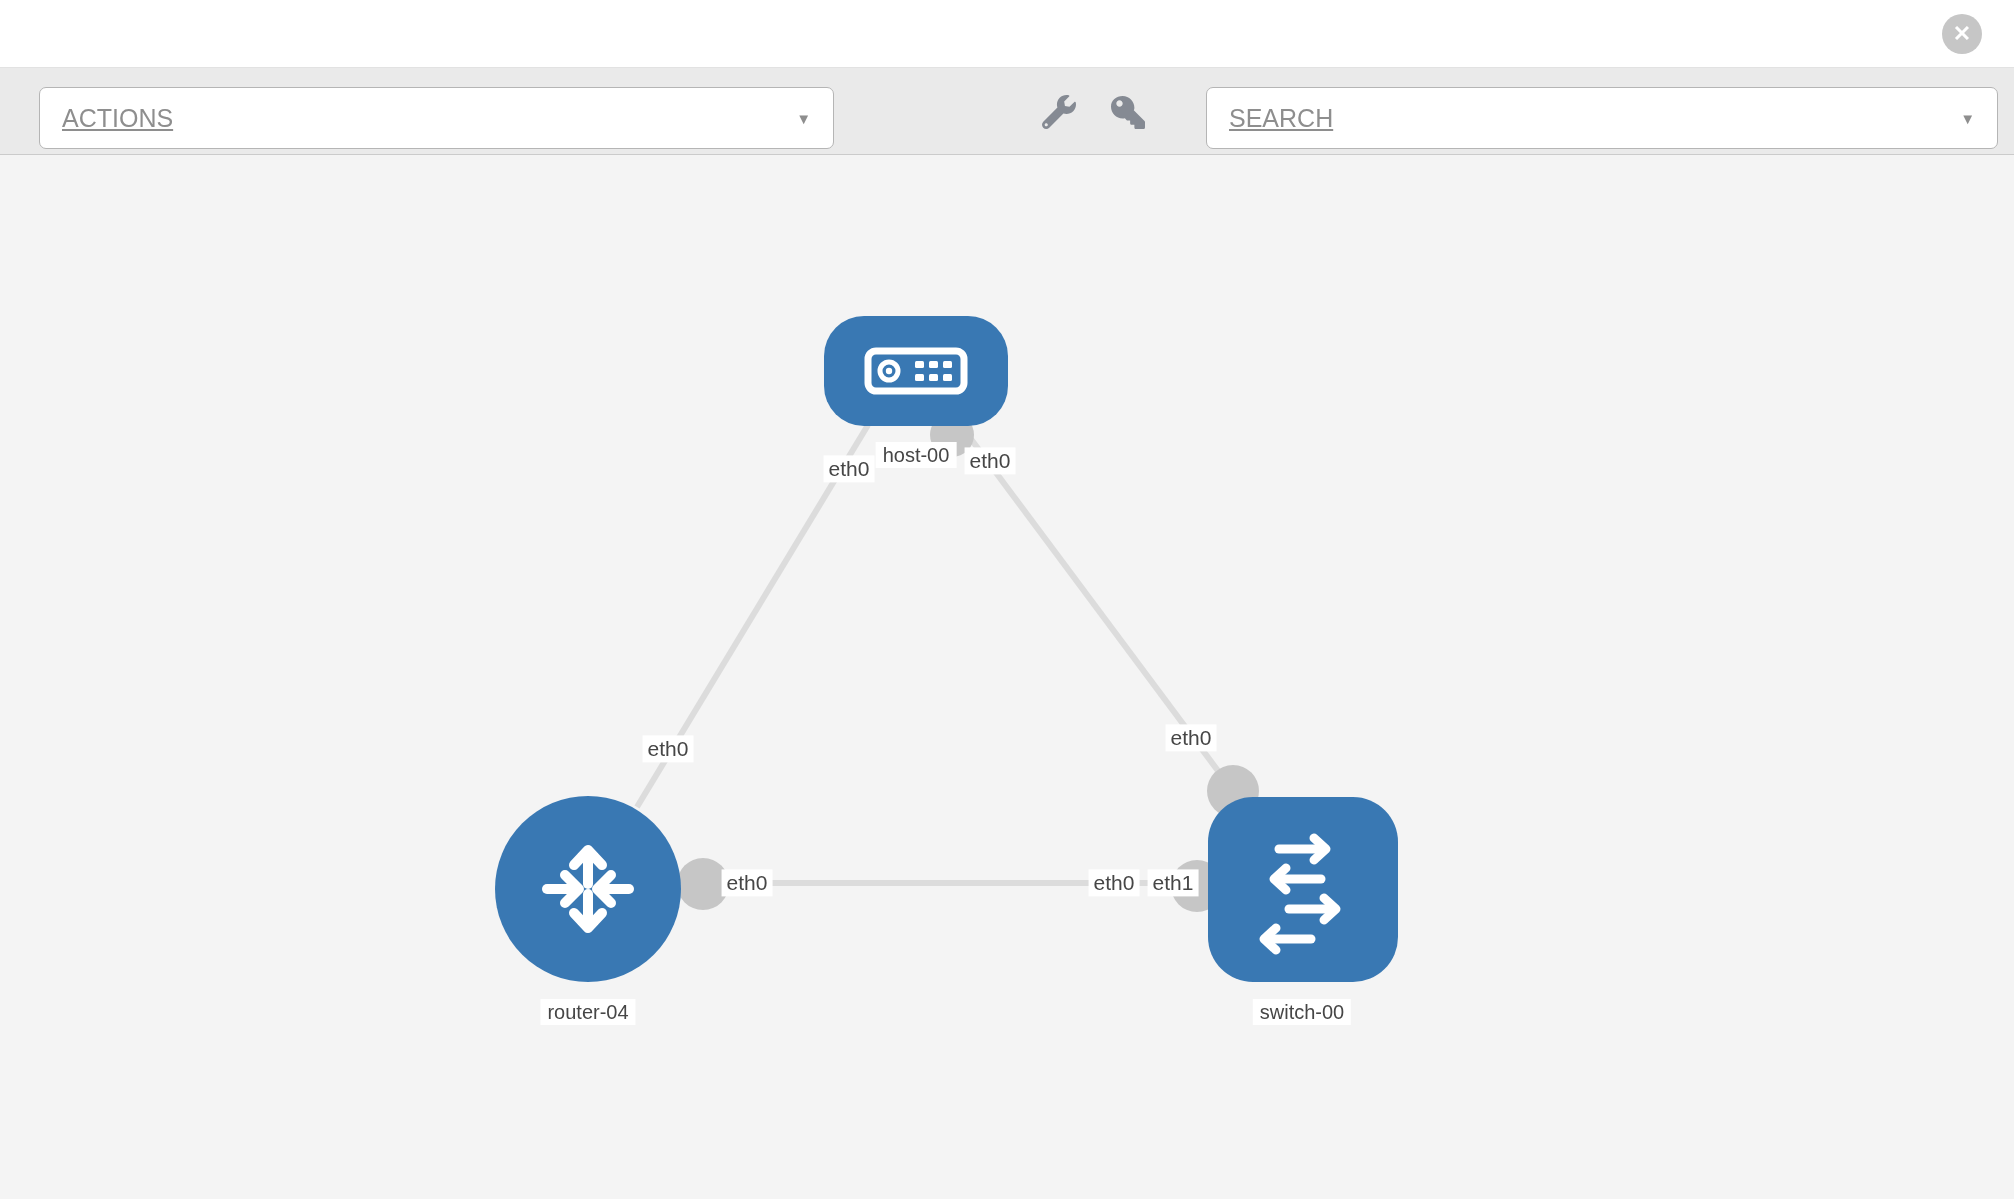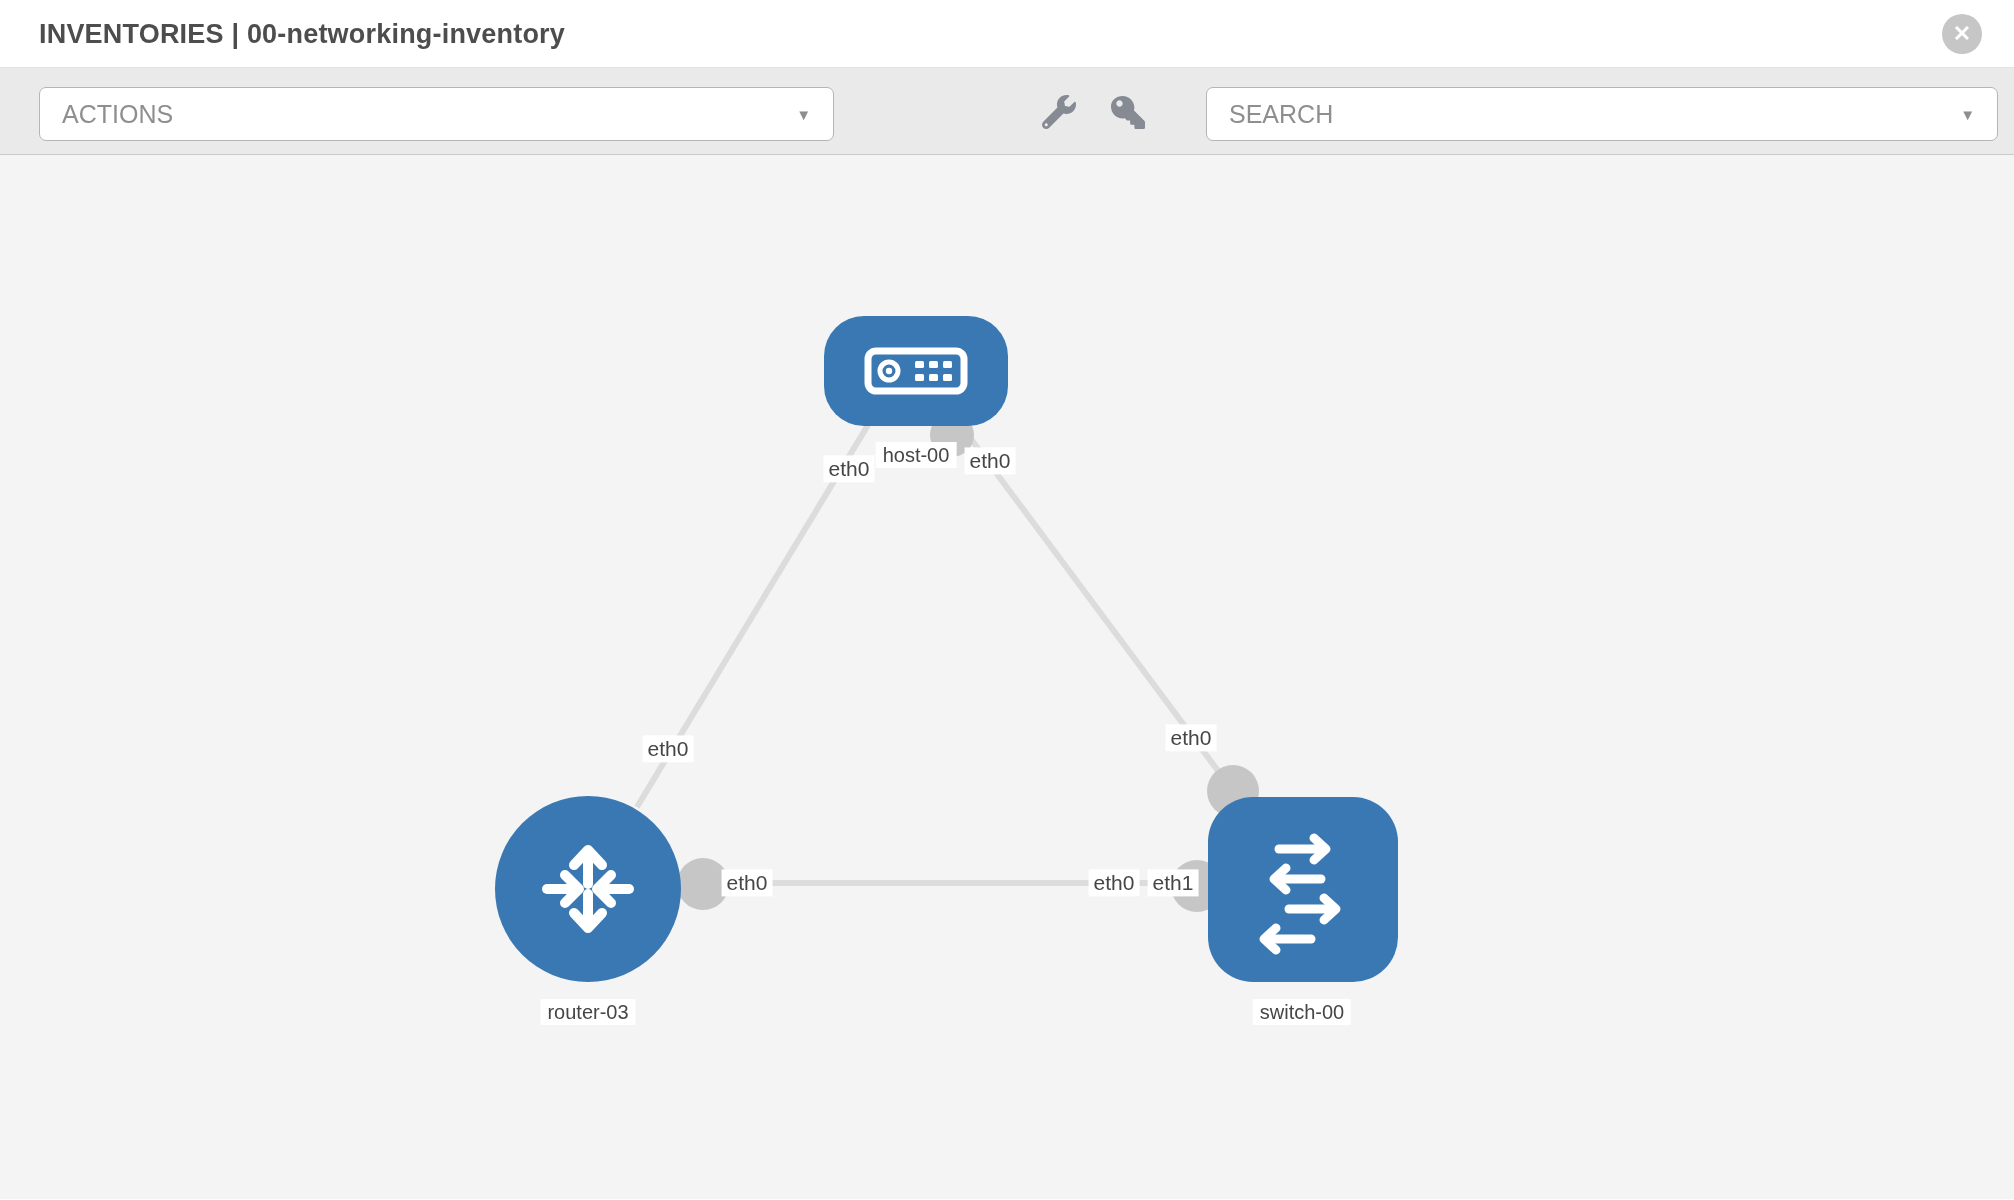--- a/index.html
+++ b/index.html
@@ -12,24 +12,24 @@
   .page-title { position:absolute; left:39px; top:50%; transform:translateY(-50%);
                 font-size:27px; font-weight:700; color:#4d4d4d; letter-spacing:.2px; }
   .close-btn { position:absolute; right:32px; top:14px; width:40px; height:40px;
                border-radius:50%; background:#c6c6c6; color:#fff; font-size:22px;
                font-weight:700; display:flex; align-items:center; justify-content:center;
                cursor:pointer; }
 
   
   .toolbar { position:relative; width:100%; height:87px; background:#eaeaea;
              border-bottom:1px solid #cbcbcb; }
-  .select { position:absolute; top:19px; height:54px; background:#fff;
+  .select { position:absolute; top:19px; height:62px; background:#fff;
             border:1px solid #b5b5b5; border-radius:7px; display:flex;
             align-items:center; padding:0 22px; font-size:25px; color:#8e8e8e;
-            cursor:pointer; }
+            cursor:pointer;text-decoration:underline; }
   .select .caret { position:absolute; right:22px; top:50%; transform:translateY(-50%);
                    font-size:15px; color:#8e8e8e; }
   .select.actions { left:39px; width:795px; }
   .select.search  { left:1206px; width:792px; }
   .tool-icons { position:absolute; left:1040px; top:0; height:87px; display:flex;
                 align-items:center; gap:32px; }
   .tool-icon { width:37px; height:37px; display:flex; align-items:center;
                justify-content:center; cursor:pointer; }
   .tool-icon svg { width:34px; height:34px; fill:#858a93; }
 
@@ -40,21 +40,20 @@
 
   .chip { position:absolute; transform:translate(-50%,-50%); background:#fff;
           color:#464646; white-space:nowrap; line-height:1.2; }
   .iface-chip { font-size:21px; padding:1px 5px; }
   .node-chip  { font-size:20px; padding:1px 7px; cursor:pointer; }
 </style>
 </head>
 <body>
 
 <div class="header">
-  <div class="page-title">INVENTORIES | 00-networking-inventory</div>
   <div class="close-btn">
     <span>✕</span>
   </div>
 </div>
 
 <div class="toolbar">
   <div class="select actions">
     <span>ACTIONS</span>
     <span class="caret">▼</span>
   </div>
@@ -150,16 +149,16 @@
   <div class="chip iface-chip" style="left:849px; top:314px">eth0</div>
   <div class="chip iface-chip" style="left:990px; top:306px">eth0</div>
   <div class="chip iface-chip" style="left:668px; top:594px">eth0</div>
   <div class="chip iface-chip" style="left:1191px; top:583px">eth0</div>
   <div class="chip iface-chip" style="left:747px; top:728px">eth0</div>
 
   <div class="chip iface-chip" style="left:1114px; top:728px">eth0</div>
   <div class="chip iface-chip" style="left:1173px; top:728px">eth1</div>
 
   <div class="chip node-chip" style="left:916px; top:300px">host-00</div>
-  <div class="chip node-chip" style="left:588px; top:857px">router-03</div>
+  <div class="chip node-chip" style="left:588px; top:857px">router-04</div>
   <div class="chip node-chip" style="left:1302px; top:857px">switch-00</div>
 
 </div>
 
 </body></html>

